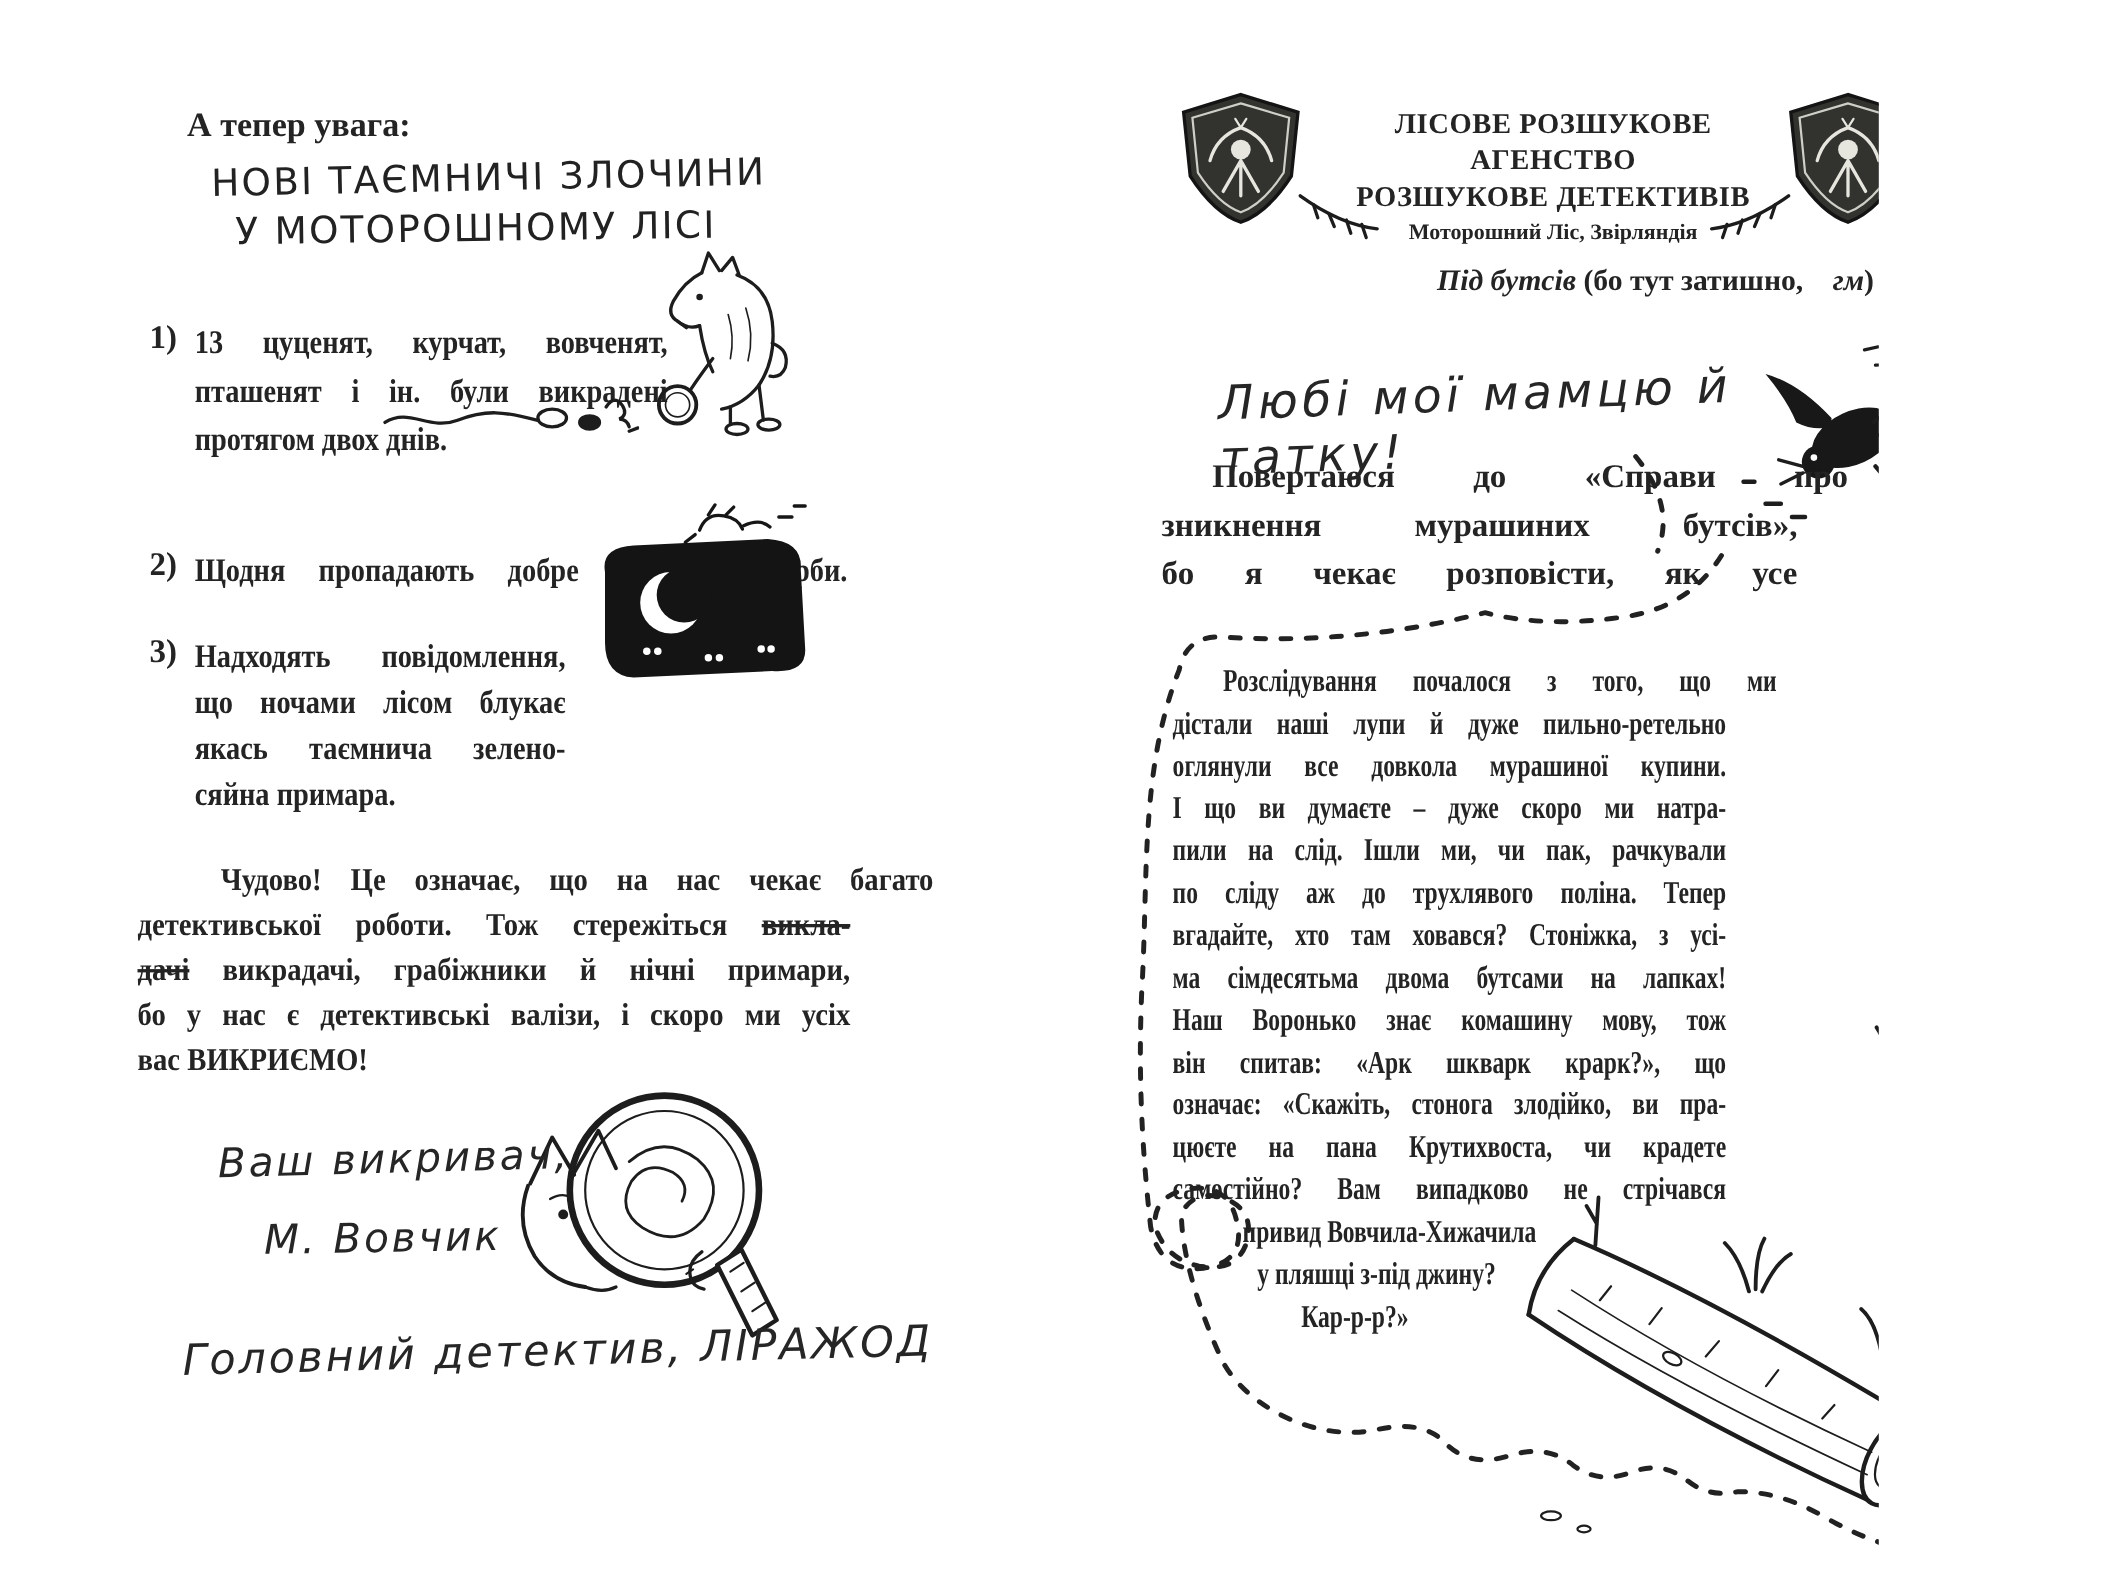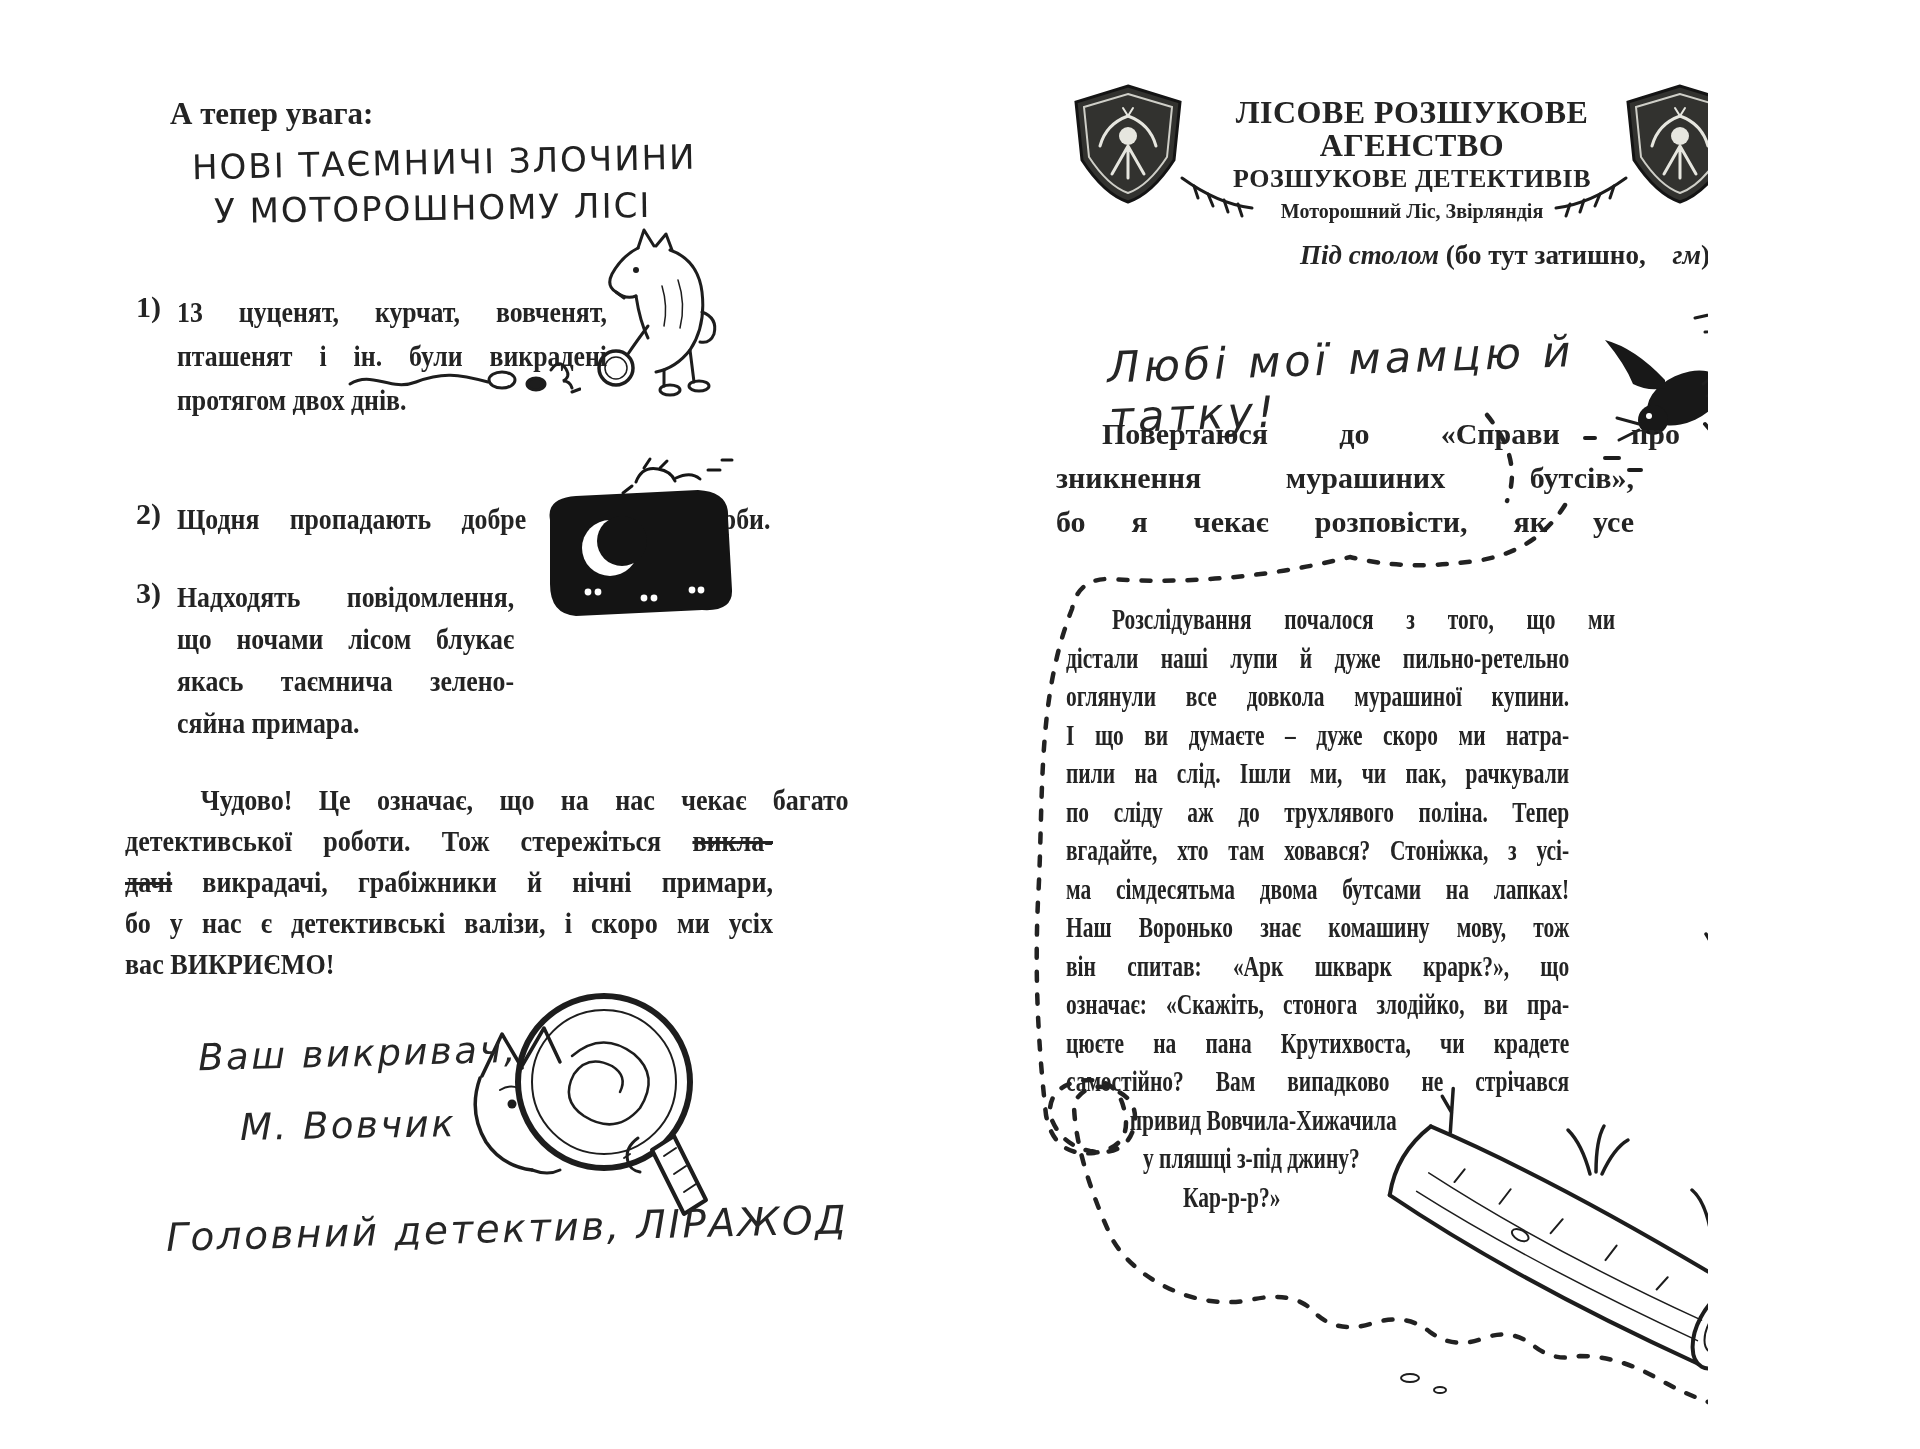--- a/index.html
+++ b/index.html
@@ -155,27 +155,27 @@
       <path d="M62 36 l-5 -8 m5 8 l5 -8" stroke-width="2"></path>
     </g>
     <circle cx="62" cy="56" r="9" fill="#e6e6df"></circle>
     <g fill="none" stroke="#1c1c1c" stroke-width="3" stroke-linecap="round">
       <path d="M116 98 Q152 124 186 128"></path>
       <path d="M128 106 l4 12 M142 114 l5 12 M158 120 l4 12 M172 124 l4 12"></path>
     </g>
   </svg>
 
   <div class="abs" style="left:1192px;top:96px;width:440px;text-align:center;">
-    <div class="body" style="font-size:32px;line-height:33px;letter-spacing:0.5px;font-family:Liberation Serif, serif;">ЛІСОВЕ РОЗШУКОВЕ АГЕНСТВО</div>
+    <div class="body" style="font-size:26px;line-height:33px;letter-spacing:0.5px;font-family:Liberation Serif, serif;">ЛІСОВЕ РОЗШУКОВЕ АГЕНСТВО</div>
     <div class="body" style="font-size:26px;line-height:33px;letter-spacing:0.5px;">РОЗШУКОВЕ ДЕТЕКТИВІВ</div>
     <div class="body" style="font-size:20px;margin-top:5px;">Моторошний Ліс, Звірляндія</div>
   </div>
 
   <div class="abs body" style="left:1270px;top:240px;width:470px;text-align:center;font-size:27px;">
-    <span style="font-style:italic;">Під столом</span><span> (бо тут затишно, </span><span style="font-style:italic;margin-left:20px;">гм</span><span>)</span>
+    <span style="font-style:italic;">Під бутсів</span><span> (бо тут затишно, </span><span style="font-style:italic;margin-left:20px;">гм</span><span>)</span>
   </div>
 
   <div class="abs hand" style="left:1108px;top:332px;font-size:43px;letter-spacing:4px;transform:rotate(-2deg);">Любі мої мамцю й татку!</div>
 
   <svg class="abs ill" style="left:1545px;top:288px;" width="275" height="210" viewBox="0 0 275 210">
     <g fill="none" stroke="#1d1d1d" stroke-width="3" stroke-linecap="round">
       <path d="M150 30 L240 10 M160 44 L252 34"></path>
       <path d="M200 20 l6 10 M220 16 l6 10 M236 30 l5 9"></path>
       <path d="M180 60 L250 80 M214 66 l8 12"></path>
     </g>

